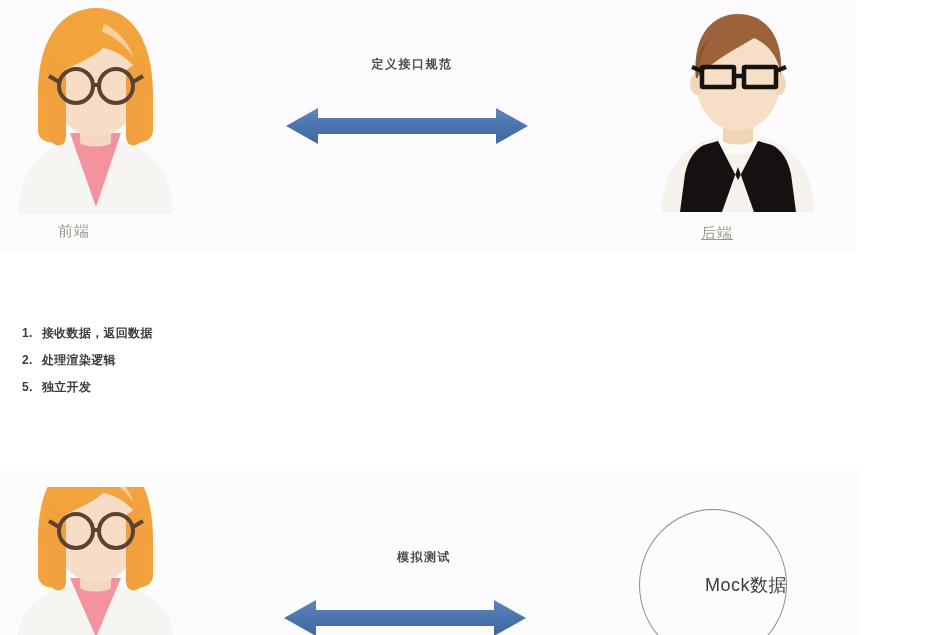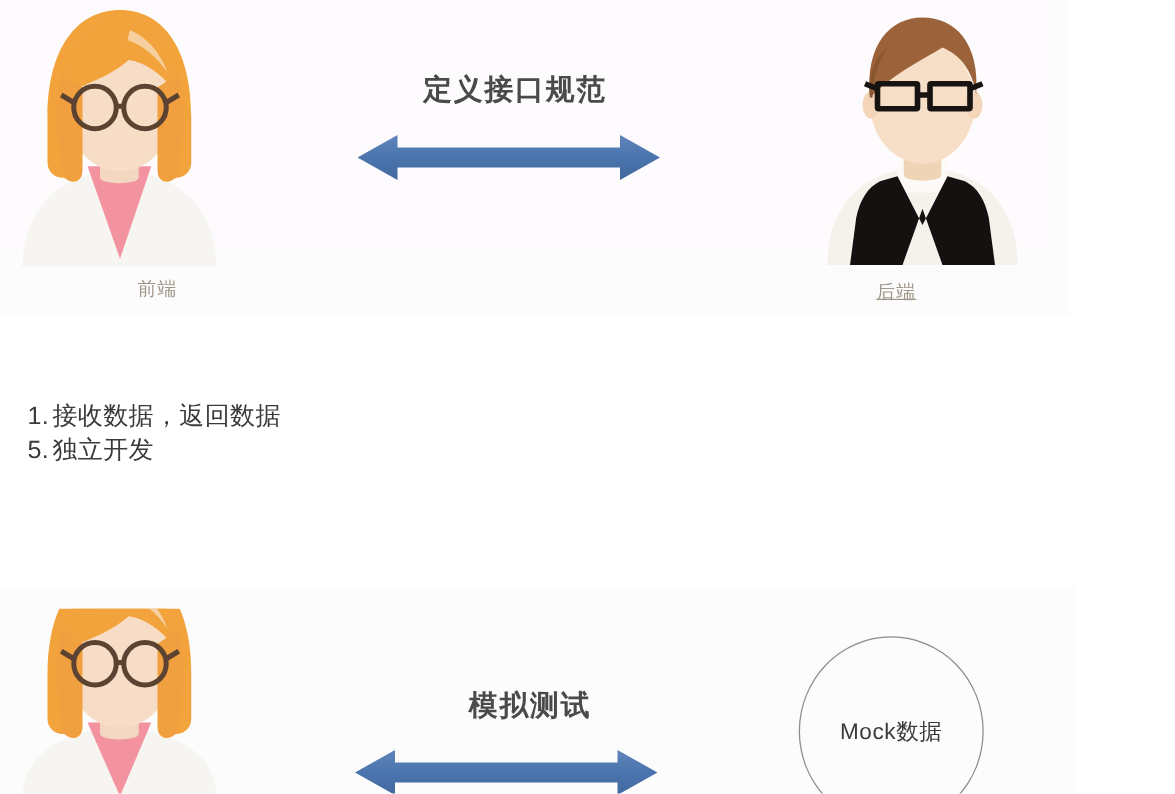--- a/index.html
+++ b/index.html
@@ -49,21 +49,21 @@
     letter-spacing: 1px;
     color: #9c9384;
     white-space: nowrap;
     text-align: center;
     opacity: .95;
   }
 
   
   .arrow-label {
     position: absolute;
-    font-size: 23px;
+    font-size: 12px;
     font-weight: bold;
     color: #4a4a4a;
     letter-spacing: 1.5px;
     white-space: nowrap;
     text-align: center;
   }
 
   
   .arrow { position: absolute; }
   .arrow svg { display: block; }
@@ -71,25 +71,26 @@
   
   .feature-list {
     position: absolute;
     left: 22px;
     top: 320px;
     margin: 0;
     padding: 0;
     list-style: none;
   }
   .feature-list li {
-    font-size: 20px;
+    font-size: 12px;
     line-height: 27px;
     color: #3b3b3b;
     white-space: nowrap;
     letter-spacing: .3px;
+    font-weight: bold;
   }
   .feature-list li .idx {
     display: inline-block;
     width: 20px;
   }
 
   
   .mock-circle {
     position: absolute;
     left: 639px;
@@ -99,21 +100,21 @@
     border: 1.4px solid #8c8c8c;
     border-radius: 50%;
     background: transparent;
     box-sizing: border-box;
   }
   .mock-circle-label {
     position: absolute;
     left: 639px;
     top: 573px;
     width: 148px;
-    text-align: center;
+    text-align: right;
     font-size: 18px;
     color: #3b3b3b;
     letter-spacing: .5px;
     white-space: nowrap;
   }
 </style>
 </head>
 <body>
 
 <div id="canvas">
@@ -146,21 +147,21 @@
 
       <g fill="none" stroke="#5c4230" stroke-width="4">
         <circle cx="68" cy="84" r="17"></circle>
         <circle cx="108" cy="84" r="17"></circle>
         <path d="M85 83 L91 83"></path>
         <path d="M51 80 L41 74"></path>
         <path d="M125 80 L135 74"></path>
       </g>
     </svg>
   </div>
-  <div class="avatar-caption" style="left:42px; top:222px; width:100px;text-align:right;">前端</div>
+  <div class="avatar-caption" style="left:24px; top:222px; width:100px;">前端</div>
 
   <div class="avatar" style="left:650px; top:4px;">
     <svg width="175" height="208" viewBox="0 0 175 208" xmlns="http://www.w3.org/2000/svg">
 
       <path d="M12 208 C12 162 38 138 70 132 L106 132 C138 138 164 162 164 208 Z" fill="#f5f2ec"></path>
 
       <path d="M68 124 L108 124 L108 150 L68 150 Z" fill="#fbfaf7"></path>
 
       <path d="M54 141 C44 146 38 156 35 170 L30 208 L72 208 L88 163 L104 208 L146 208
                L141 170 C138 156 132 146 122 141 L108 137 L88 176 L68 137 Z" fill="#141110"></path>
@@ -200,20 +201,23 @@
       </defs>
       <path d="M0 20 L32 2 L32 12 L210 12 L210 2 L242 20 L210 38 L210 28 L32 28 L32 38 Z" fill="url(#agTop)"></path>
     </svg>
   </div>
 
   <ol class="feature-list">
     <li>
       <span class="idx">1.</span><span>接收数据，返回数据</span>
     </li>
     <li>
+      <span class="idx">2.</span><span>处理渲染逻辑</span>
+    </li>
+    <li>
       <span class="idx">5.</span><span>独立开发</span>
     </li>
   </ol>
 
   <div class="avatar" style="left:8px; top:487px;">
     <svg width="175" height="150" viewBox="0 0 175 150" xmlns="http://www.w3.org/2000/svg">
 
       <path d="M10 150 C10 120 36 103 68 97 L107 97 C139 103 165 120 165 150 Z" fill="#f7f5f1"></path>
 
       <path d="M62 91 L113 91 L88 150 L88 150 Z" fill="#f2939f"></path>

